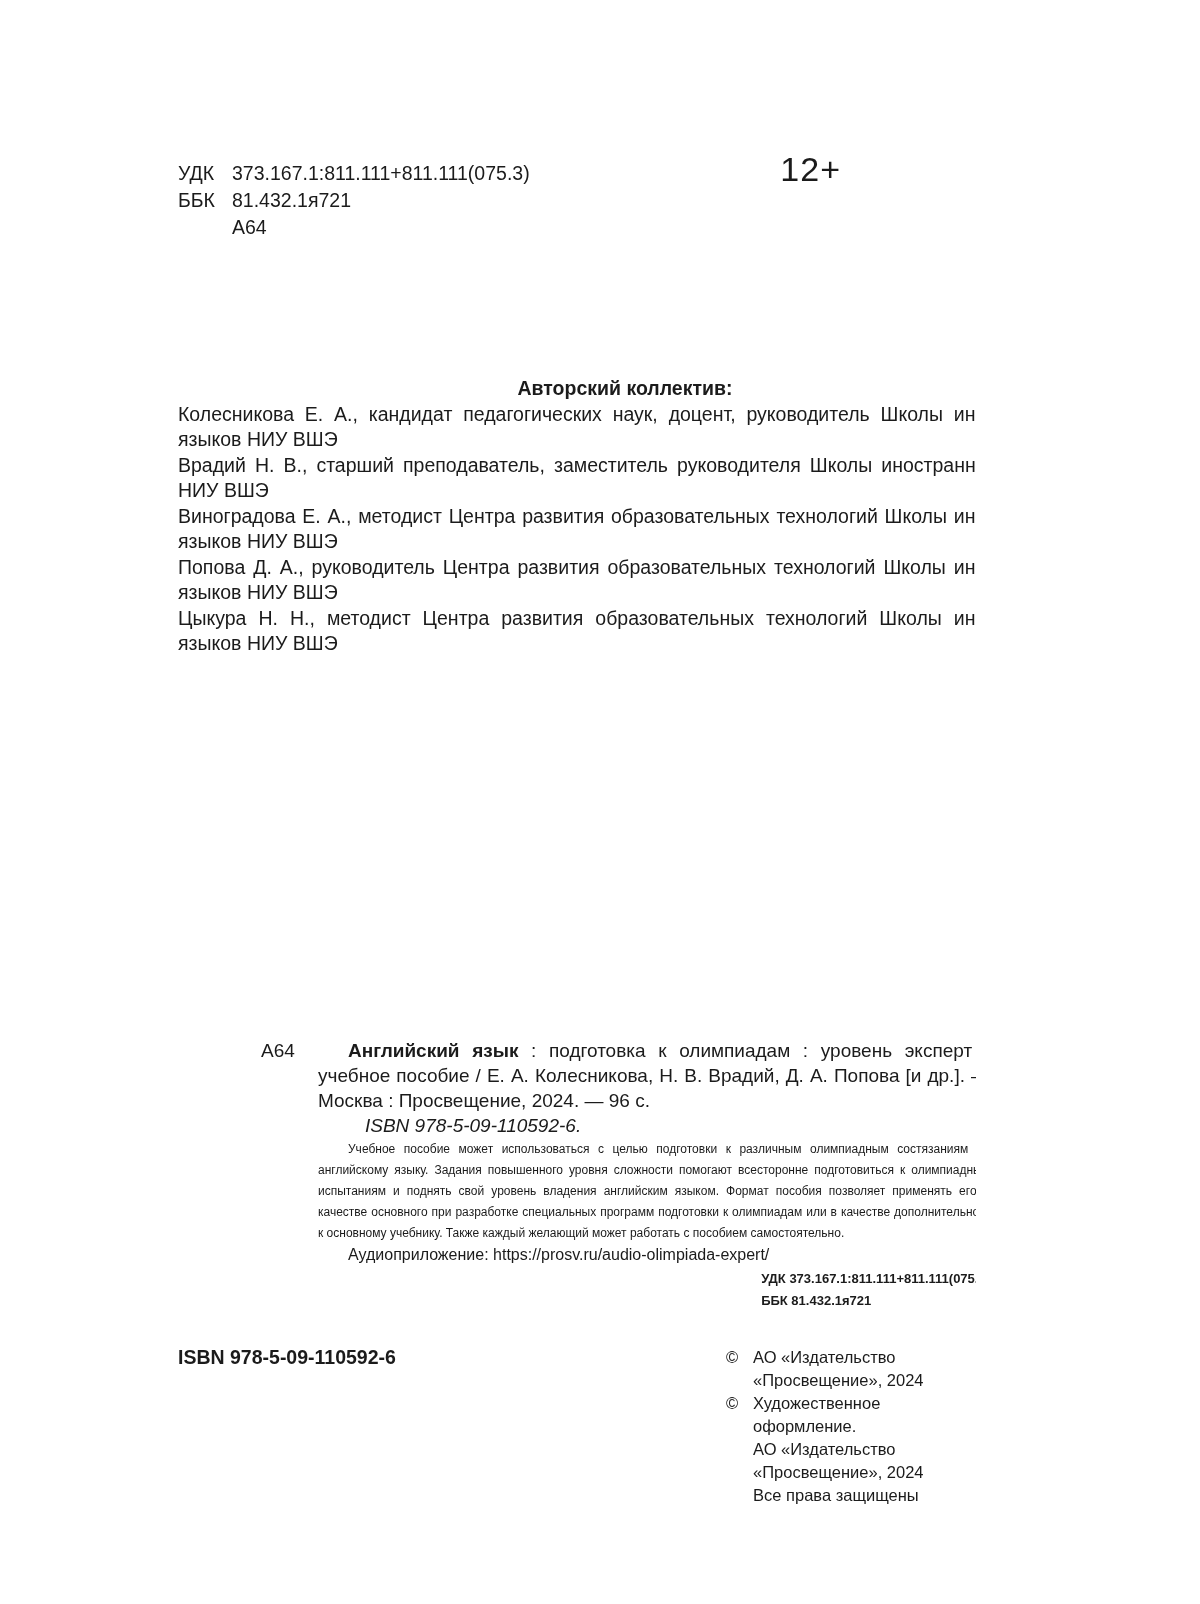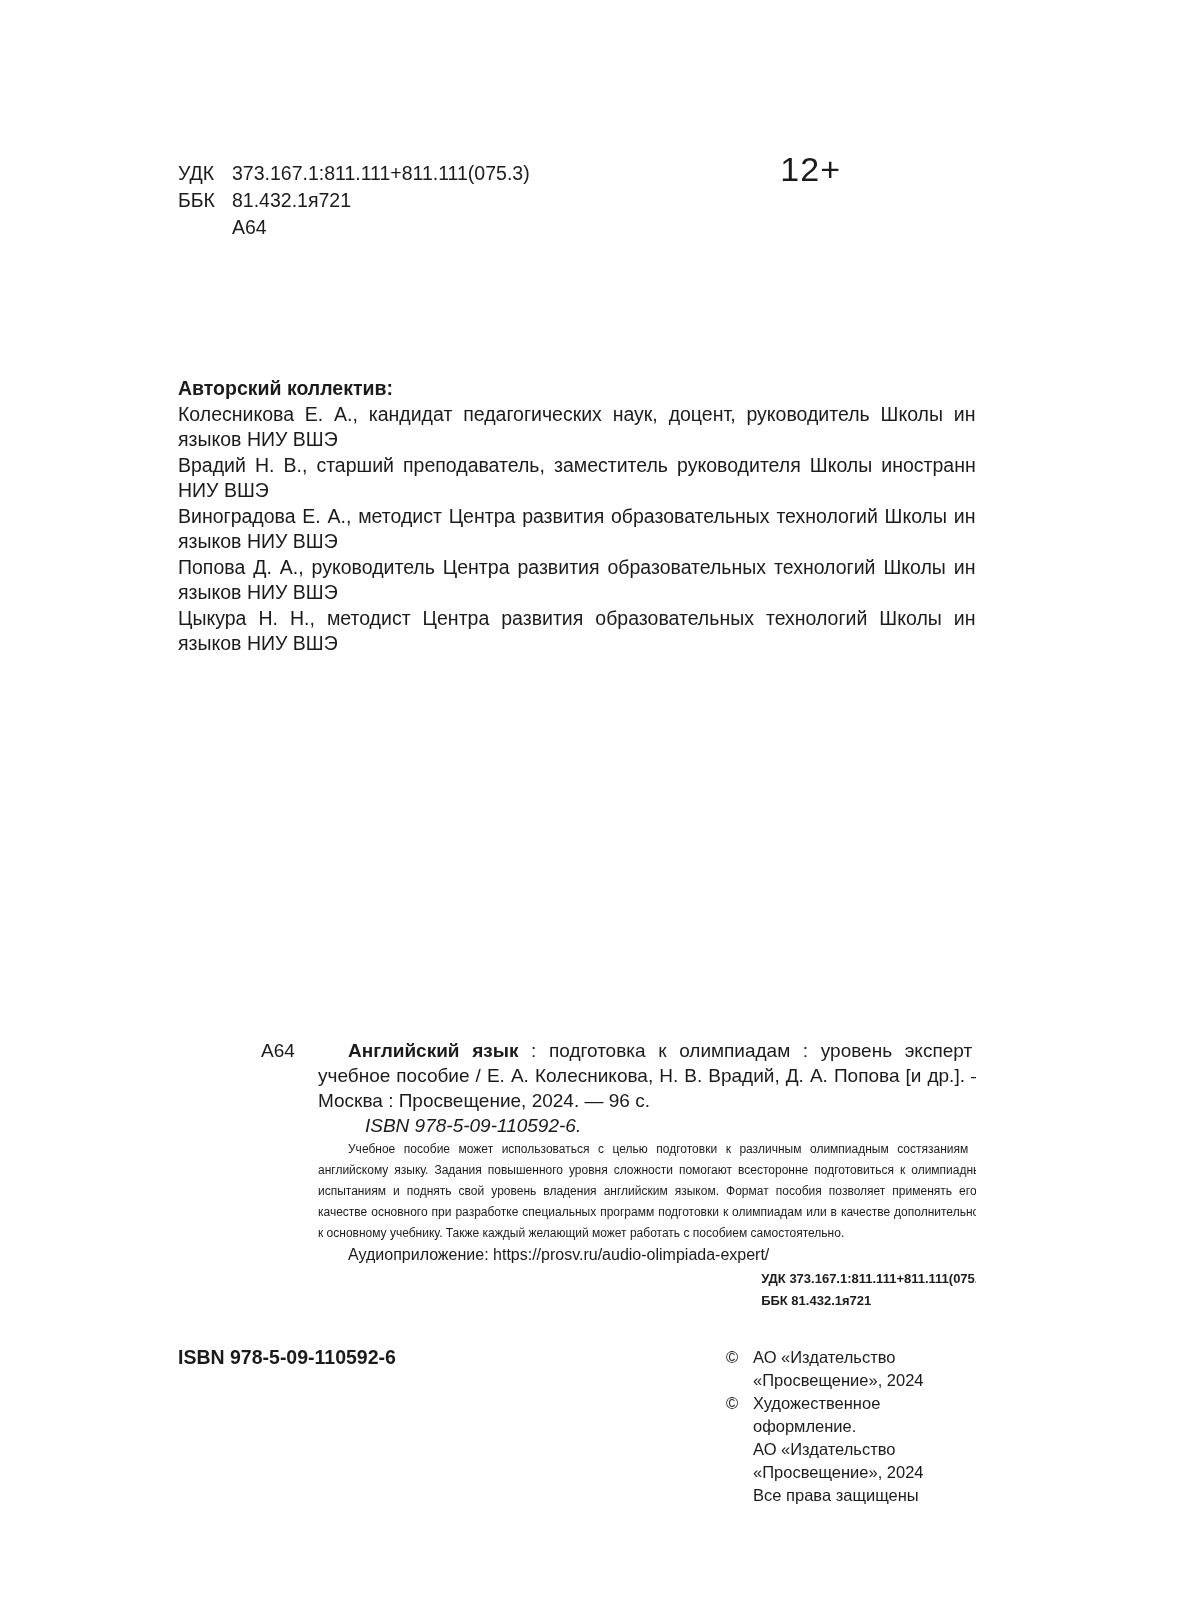--- a/index.html
+++ b/index.html
@@ -15,21 +15,21 @@
   
   .codes { position: absolute; left: 178px; top: 160px; font-size: 19.5px; line-height: 27px; }
   .code-row { display: flex; }
   .code-label { width: 54px; flex: 0 0 54px; }
   
   .age-badge { position: absolute; right: 135px; top: 152px; font-size: 34px; line-height: 34px; letter-spacing: 1px; }
   
   .series { position: absolute; left: 178px; top: 304px; width: 892px; text-align: center; font-size: 19.5px; }
   
   .authors { position: absolute; left: 178px; top: 376px; width: 894px; font-size: 19.5px; line-height: 25.5px; }
-  .authors-heading { margin: 0; font-weight: bold; }
+  .authors-heading { margin: 0; font-weight: bold; text-align: center; }
   .author { margin: 0; text-align: justify; }
   
   .card { position: absolute; left: 318px; top: 1038px; width: 672px; font-size: 19px; line-height: 25px; }
   .card-code { position: absolute; left: -57px; top: 0; }
   .card-title { margin: 0; text-align: justify; text-indent: 30px; }
   .card-title .bold { font-weight: bold; }
   .card-isbn { margin: 0; padding-left: 47px; font-style: italic; }
   .card-annotation { margin: 1px 0 0 0; font-size: 12px; line-height: 21px; text-align: justify; text-indent: 30px; }
   .card-audio { margin: 0; font-size: 16px; line-height: 21px; padding-left: 30px; }
   .card-codes { margin-top: 3px; width: fit-content; margin-left: auto; margin-right: 0; font-weight: bold; font-size: 13px; line-height: 22px; }

